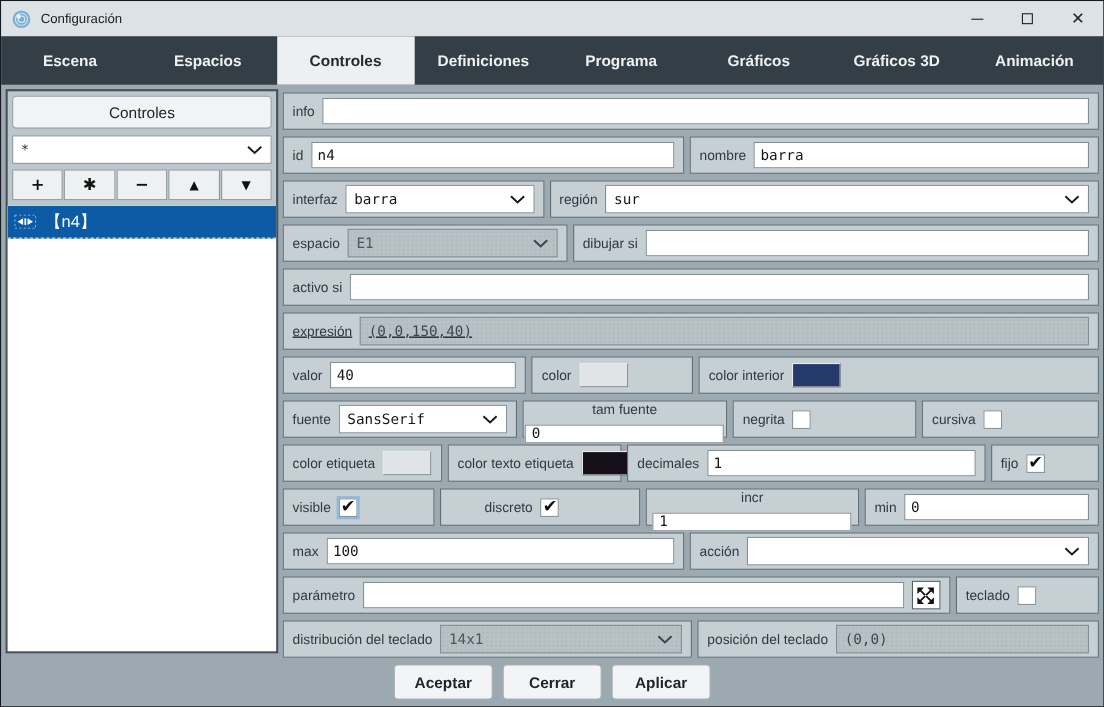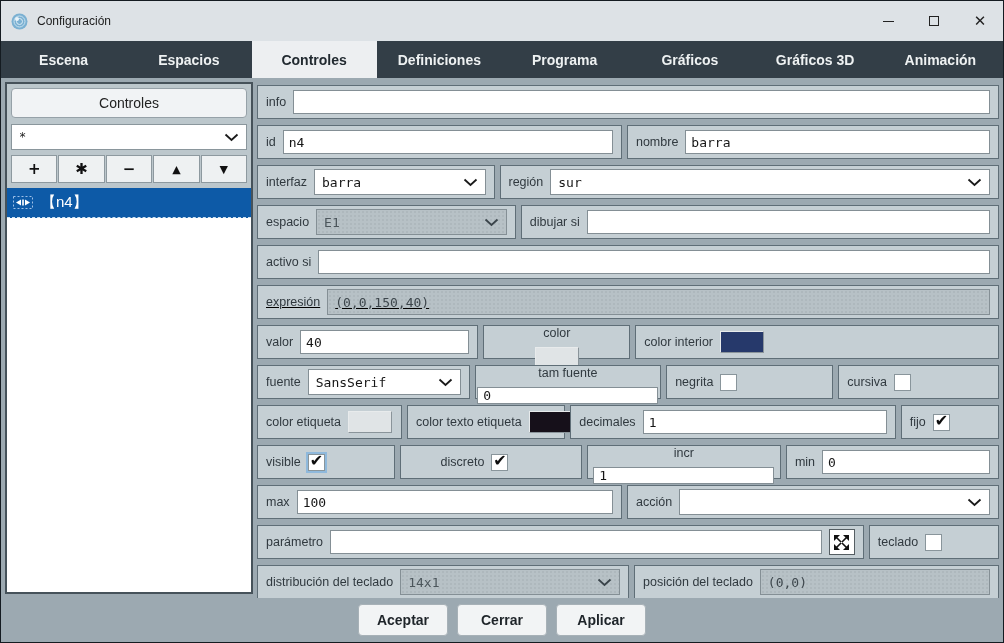--- a/index.html
+++ b/index.html
@@ -6,30 +6,30 @@
   *{box-sizing:border-box;}
   .window{
     width:1004px;height:643px;
     border:1px solid #141b21;
     background:#9ca9b1;
     font-family:"Liberation Sans",sans-serif;
     position:relative;display:flex;flex-direction:column;
     overflow:hidden;
   }
   
-  .titlebar{height:40px;background:#dde2e6;display:flex;align-items:center;flex:0 0 auto;}
+  .titlebar{height:32px;background:#dde2e6;display:flex;align-items:center;flex:0 0 auto;}
   .app-icon{width:17px;height:17px;margin:0 9px 0 10px;flex:0 0 auto;}
   .title{font-size:12px;color:#1c1c1c;}
   .wincontrols{margin-left:auto;display:flex;height:100%;}
   .wc{width:46px;height:100%;display:flex;align-items:center;justify-content:center;cursor:default;}
   .glyph-min{width:11px;border-top:1px solid #222;}
   .glyph-max{width:10px;height:10px;border:1px solid #222;}
   .glyph-close{font-size:15px;color:#222;line-height:1;font-family:"DejaVu Sans",sans-serif;}
   
-  .tabbar{height:37px;background:#333e47;display:flex;flex:0 0 auto;}
+  .tabbar{height:44px;background:#333e47;display:flex;flex:0 0 auto;}
   .tab{flex:1;display:flex;align-items:center;justify-content:center;
        color:#eef1f2;font-size:14px;font-weight:600;cursor:default;white-space:nowrap;}
   .tab.active{background:#edeff1;color:#222a30;}
   
   .content{flex:1;display:flex;padding:4px 4px 4px 4px;min-height:0;}
   
   .sidebar{width:248px;flex:0 0 auto;border:2px solid #46525a;background:#bcc7cc;
            margin-right:4px;display:flex;flex-direction:column;}
   .sb-header{margin:4px;height:30px;background:#f1f3f5;border:1px solid #96a1a8;border-radius:4px;
              display:flex;align-items:center;justify-content:center;font-size:14px;color:#222;}
@@ -211,21 +211,21 @@
           <div class="group" style="flex-grow: 100; text-decoration: underline;">
             <span class="lbl">expresión</span>
             <div class="rof disabled">(0,0,150,40)</div>
           </div>
         </div>
         <div class="frow">
           <div class="group" style="flex-grow: 30;">
             <span class="lbl">valor</span>
             <input class="tin" type="text" value="40" style="">
           </div>
-          <div class="group" style="flex-grow: 19; flex-direction: column;">
+          <div class="group" style="flex-grow: 19;">
             <span class="lbl">color</span>
             <div class="swatch" style="background: rgb(224, 228, 230);"></div>
           </div>
           <div class="group" style="flex-grow: 51;">
             <span class="lbl">color interior</span>
             <div class="swatch" style="background: rgb(38, 57, 107);"></div>
           </div>
         </div>
         <div class="frow">
           <div class="group" style="flex-grow: 30;">

